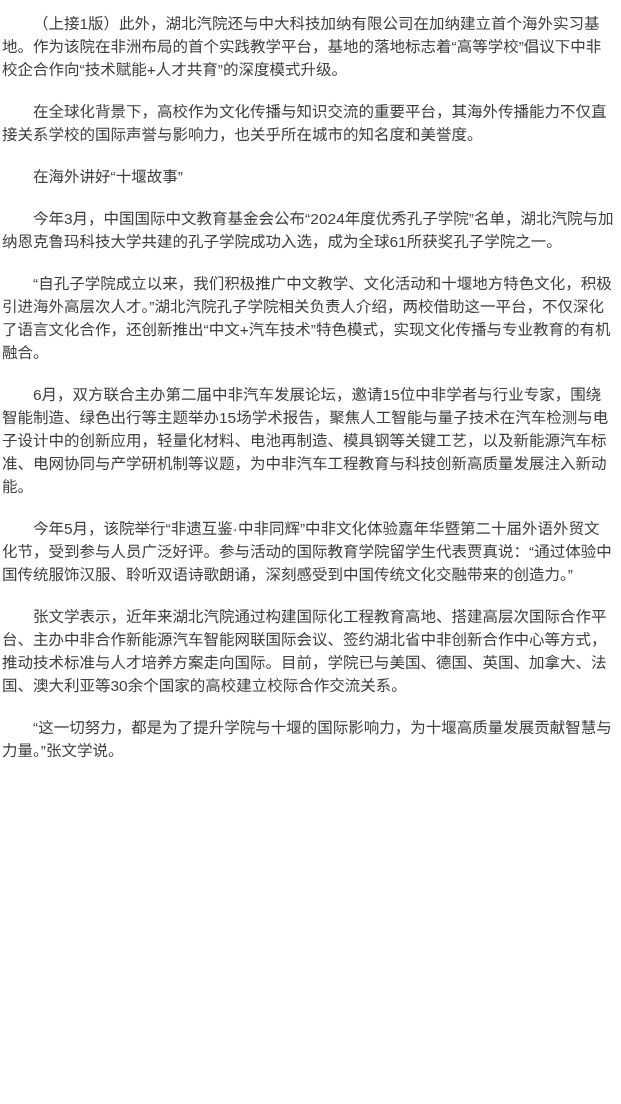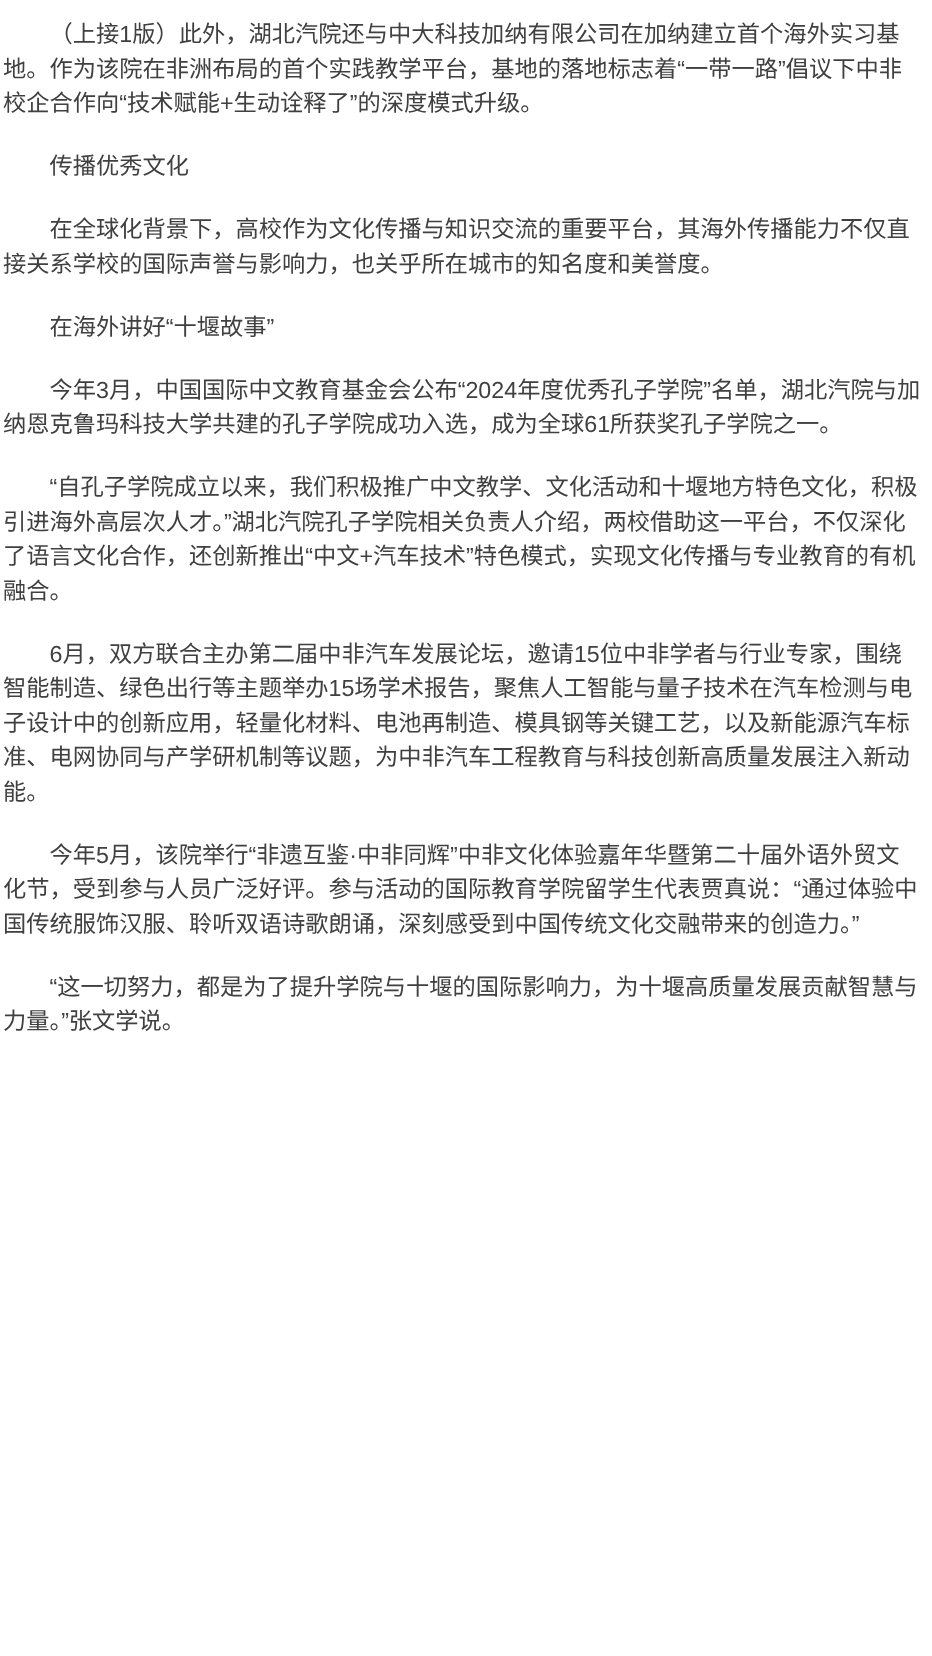--- a/index.html
+++ b/index.html
@@ -30,23 +30,23 @@
   .para.subhead {
     
     margin: 0 0 19px 0;
   }
 </style>
 </head>
 <body style="background: rgb(255, 255, 255);">
 
 <main class="page">
   <article id="article" class="article" style="color: rgb(64, 64, 64);">
-      <p class="para paragraph">（上接1版）此外，湖北汽院还与中大科技加纳有限公司在加纳建立首个海外实习基地。作为该院在非洲布局的首个实践教学平台，基地的落地标志着“一带一路”倡议下中非校企合作向“技术赋能+生动诠释了”的深度模式升级。</p>
-      <p class="para subhead">传播优秀文化</p>
+      <p class="para paragraph">（上接1版）此外，湖北汽院还与中大科技加纳有限公司在加纳建立首个海外实习基地。作为该院在非洲布局的首个实践教学平台，基地的落地标志着“高等学校”倡议下中非校企合作向“技术赋能+人才共育”的深度模式升级。</p>
       <p class="para paragraph">在全球化背景下，高校作为文化传播与知识交流的重要平台，其海外传播能力不仅直接关系学校的国际声誉与影响力，也关乎所在城市的知名度和美誉度。</p>
       <p class="para subhead">在海外讲好“十堰故事”</p>
       <p class="para paragraph">今年3月，中国国际中文教育基金会公布“2024年度优秀孔子学院”名单，湖北汽院与加纳恩克鲁玛科技大学共建的孔子学院成功入选，成为全球61所获奖孔子学院之一。</p>
       <p class="para paragraph">“自孔子学院成立以来，我们积极推广中文教学、文化活动和十堰地方特色文化，积极引进海外高层次人才。”湖北汽院孔子学院相关负责人介绍，两校借助这一平台，不仅深化了语言文化合作，还创新推出“中文+汽车技术”特色模式，实现文化传播与专业教育的有机融合。</p>
       <p class="para paragraph">6月，双方联合主办第二届中非汽车发展论坛，邀请15位中非学者与行业专家，围绕智能制造、绿色出行等主题举办15场学术报告，聚焦人工智能与量子技术在汽车检测与电子设计中的创新应用，轻量化材料、电池再制造、模具钢等关键工艺，以及新能源汽车标准、电网协同与产学研机制等议题，为中非汽车工程教育与科技创新高质量发展注入新动能。</p>
       <p class="para paragraph">今年5月，该院举行“非遗互鉴·中非同辉”中非文化体验嘉年华暨第二十届外语外贸文化节，受到参与人员广泛好评。参与活动的国际教育学院留学生代表贾真说：“通过体验中国传统服饰汉服、聆听双语诗歌朗诵，深刻感受到中国传统文化交融带来的创造力。”</p>
+      <p class="para paragraph">张文学表示，近年来湖北汽院通过构建国际化工程教育高地、搭建高层次国际合作平台、主办中非合作新能源汽车智能网联国际会议、签约湖北省中非创新合作中心等方式，推动技术标准与人才培养方案走向国际。目前，学院已与美国、德国、英国、加拿大、法国、澳大利亚等30余个国家的高校建立校际合作交流关系。</p>
       <p class="para paragraph">“这一切努力，都是为了提升学院与十堰的国际影响力，为十堰高质量发展贡献智慧与力量。”张文学说。</p>
     </article>
 </main>
 
 </body></html>

